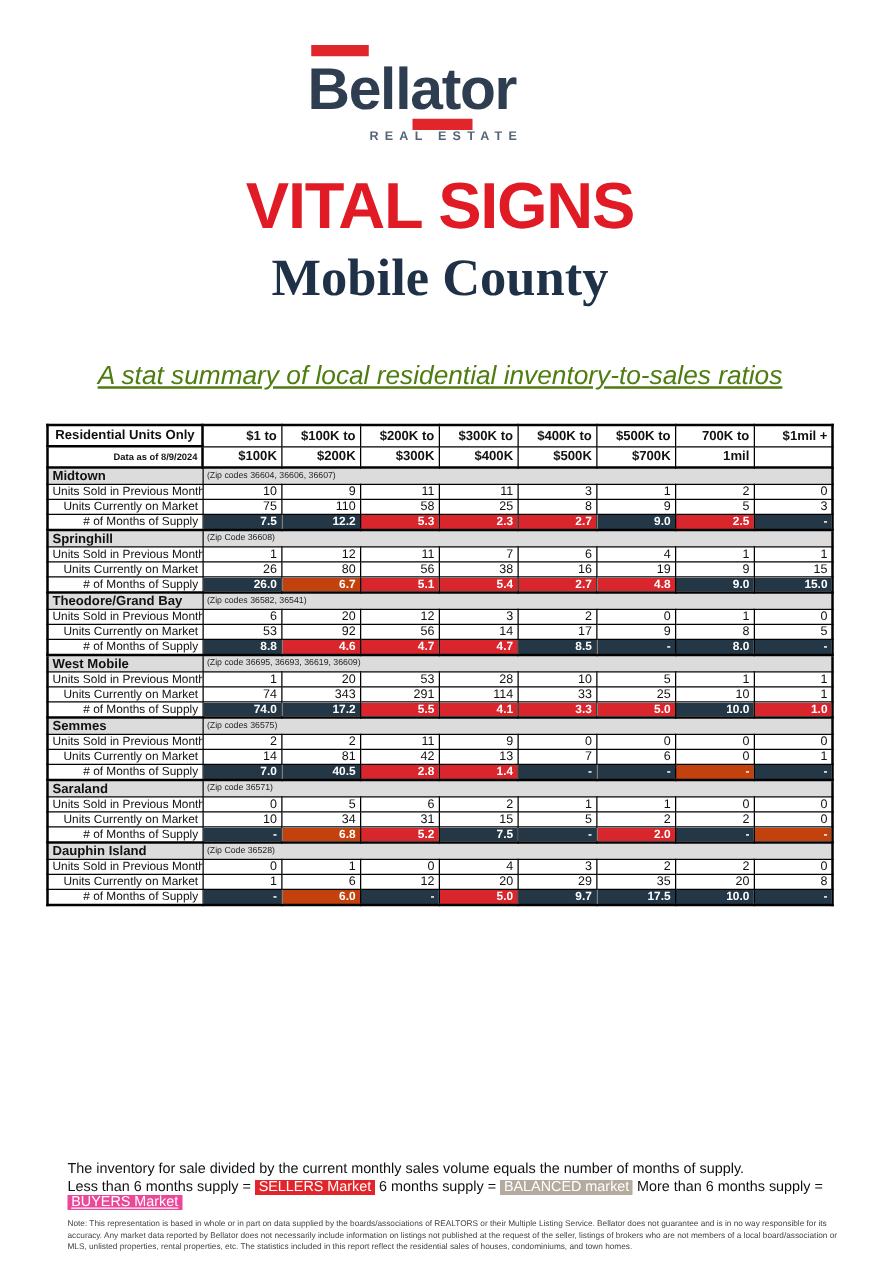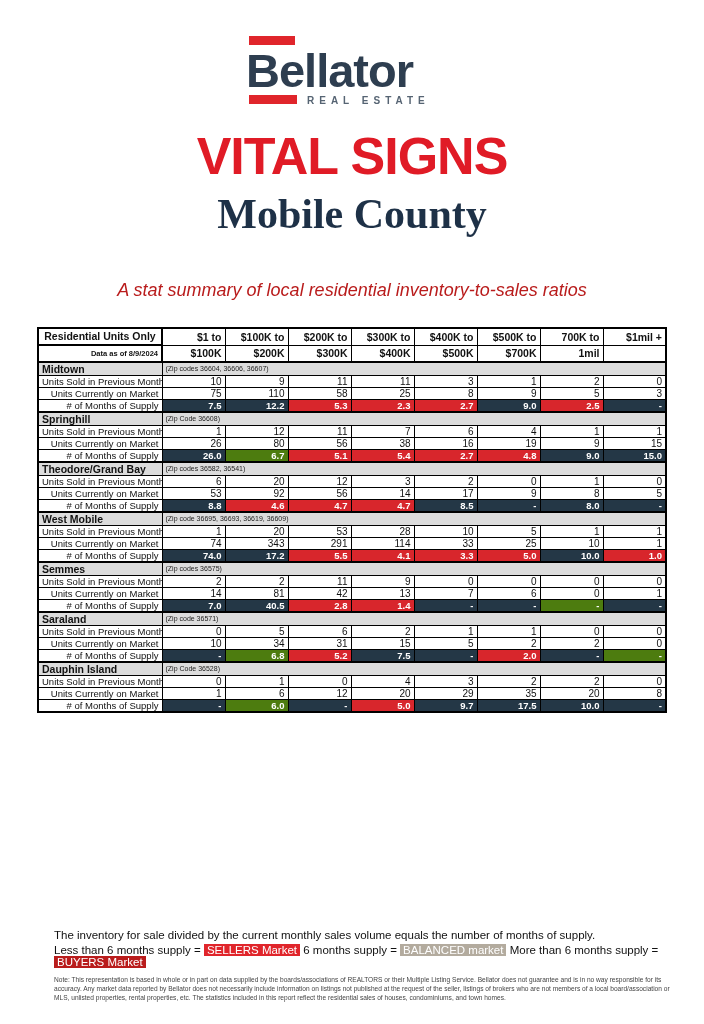--- a/index.html
+++ b/index.html
@@ -3,59 +3,59 @@
 <meta charset="utf-8">
 <style>
   html,body{margin:0;padding:0;background:#fff;}
   .page{position:relative;width:704px;height:1024px;background:#fff;overflow:hidden;
         font-family:"Liberation Sans",sans-serif;color:#111;}
 
   
   .logo{width:212px;margin:36px auto 0;}
   .logo-topbar{width:46px;height:9px;background:#e0252b;margin-left:3px;}
   .logo-text{font-size:47px;font-weight:bold;color:#2e3e50;line-height:1.05;letter-spacing:-1px;margin-top:1px;}
-  .logo-bottom{display:flex;align-items:flex-start;margin-top:0px;}
+  .logo-bottom{display:flex;align-items:center;margin-top:0px;flex-direction:column;}
   .logo-bottombar{width:48px;height:9px;background:#e0252b;margin-left:3px;}
   .logo-tagline{font-size:10px;letter-spacing:5px;color:#55markdown6472;color:#566473;margin-left:10px;font-weight:bold;}
 
   
   .vital{margin-top:20px;text-align:center;font-size:52px;font-weight:800;
          letter-spacing:-1px;color:#e01b26;font-family:"Liberation Sans",sans-serif;}
   .county{margin-top:4px;text-align:center;font-size:42px;font-weight:600;
           color:#1e3147;font-family:"Liberation Serif",serif;}
-  .tagline{margin-top:42px;text-align:center;font-size:18px;font-style:italic;
-           color:#b91c1c;font-weight:500;}
+  .tagline{margin-top:42px;text-align:center;font-size:21px;font-style:italic;
+           color:#4d7c0f;font-weight:500;text-decoration:underline;}
 
   
   table{border-collapse:collapse;width:628px;margin:26px auto 0;table-layout:fixed;border:2px solid #000;}
   col.lab{width:124px;} col.c{width:63px;}
   th,td{border:1px solid #000;padding:0 3px;height:11px;line-height:11px;
         font-size:10px;white-space:nowrap;overflow:hidden;}
   thead th{font-weight:bold;font-size:10.5px;text-align:right;height:15px;line-height:15px;background:#fff;}
   th.corner{text-align:center;border:2px solid #000;}
   th.corner-date{font-size:7.5px;height:13px;line-height:13px;text-align:right;}
   tbody.section{border:2px solid #000;}
   tr.sec-head td{background:#dcdcdc;border-left:none;border-right:none;height:12px;line-height:12px;}
   td.sec-name{font-weight:bold;font-size:10.5px;text-align:left;border-right:1px solid #000 !important;}
   td.sec-zips{font-size:7px;color:#222;text-align:left;}
   td.row-label{text-align:right;font-size:9.5px;background:#fff;}
   td.num{text-align:right;background:#fff;}
   td.supply{color:#fff;font-weight:bold;font-size:9.5px;text-align:right;}
   td.supply.dark{background:#243746;}
   td.supply.red{background:#d8262c;}
-  td.supply.gray{background:#4d7c0f;}
+  td.supply.gray{background:#c2410c;}
 
   
   .footer{position:absolute;left:54px;top:929px;width:632px;}
   .f-line1{font-size:11.5px;color:#111;}
   .f-line2{font-size:11.5px;color:#111;margin-top:3px;}
   .chip{color:#fff;padding:0 3px;}
   .chip.red{background:#e0252b;}
   .chip.gray{background:#b3ab9e;}
-  .chip.dark{background:#b91c1c;}
+  .chip.dark{background:#ec4899;text-decoration:underline;}
   .note{font-size:6.6px;color:#444;margin-top:7px;line-height:1.4;}
 </style>
 </head>
 <body>
 
 <div class="page">
 
   <div class="logo">
     <div class="logo-topbar"></div>
     <div class="logo-text">Bellator</div>

